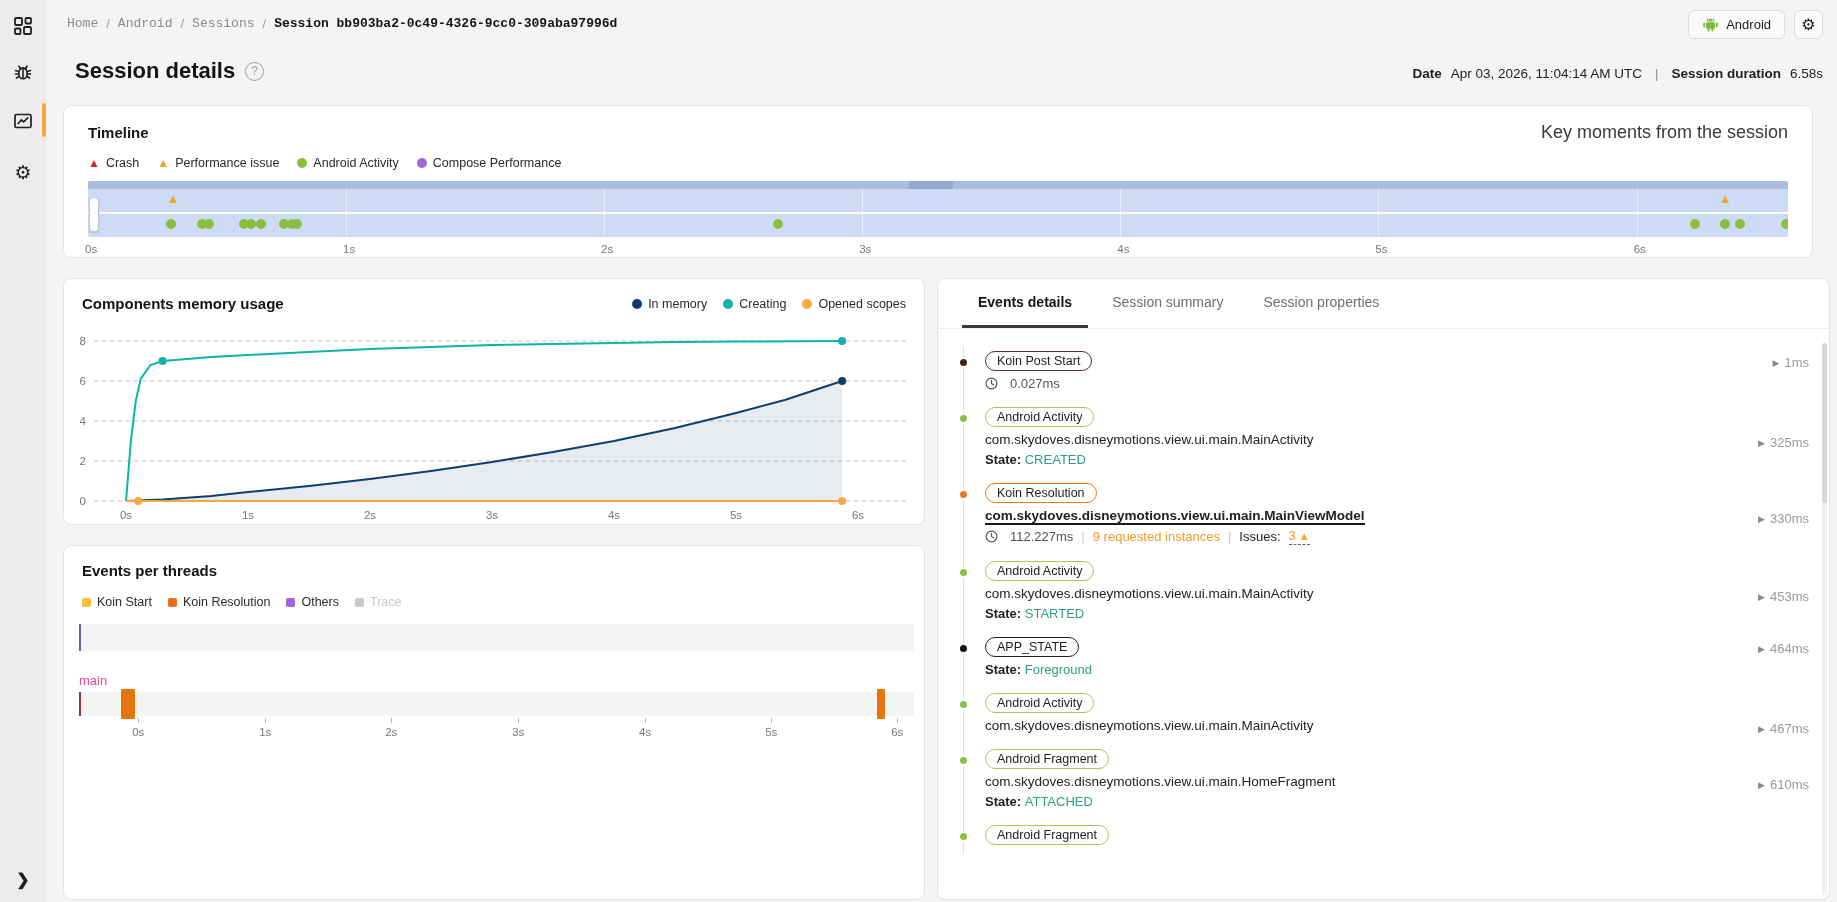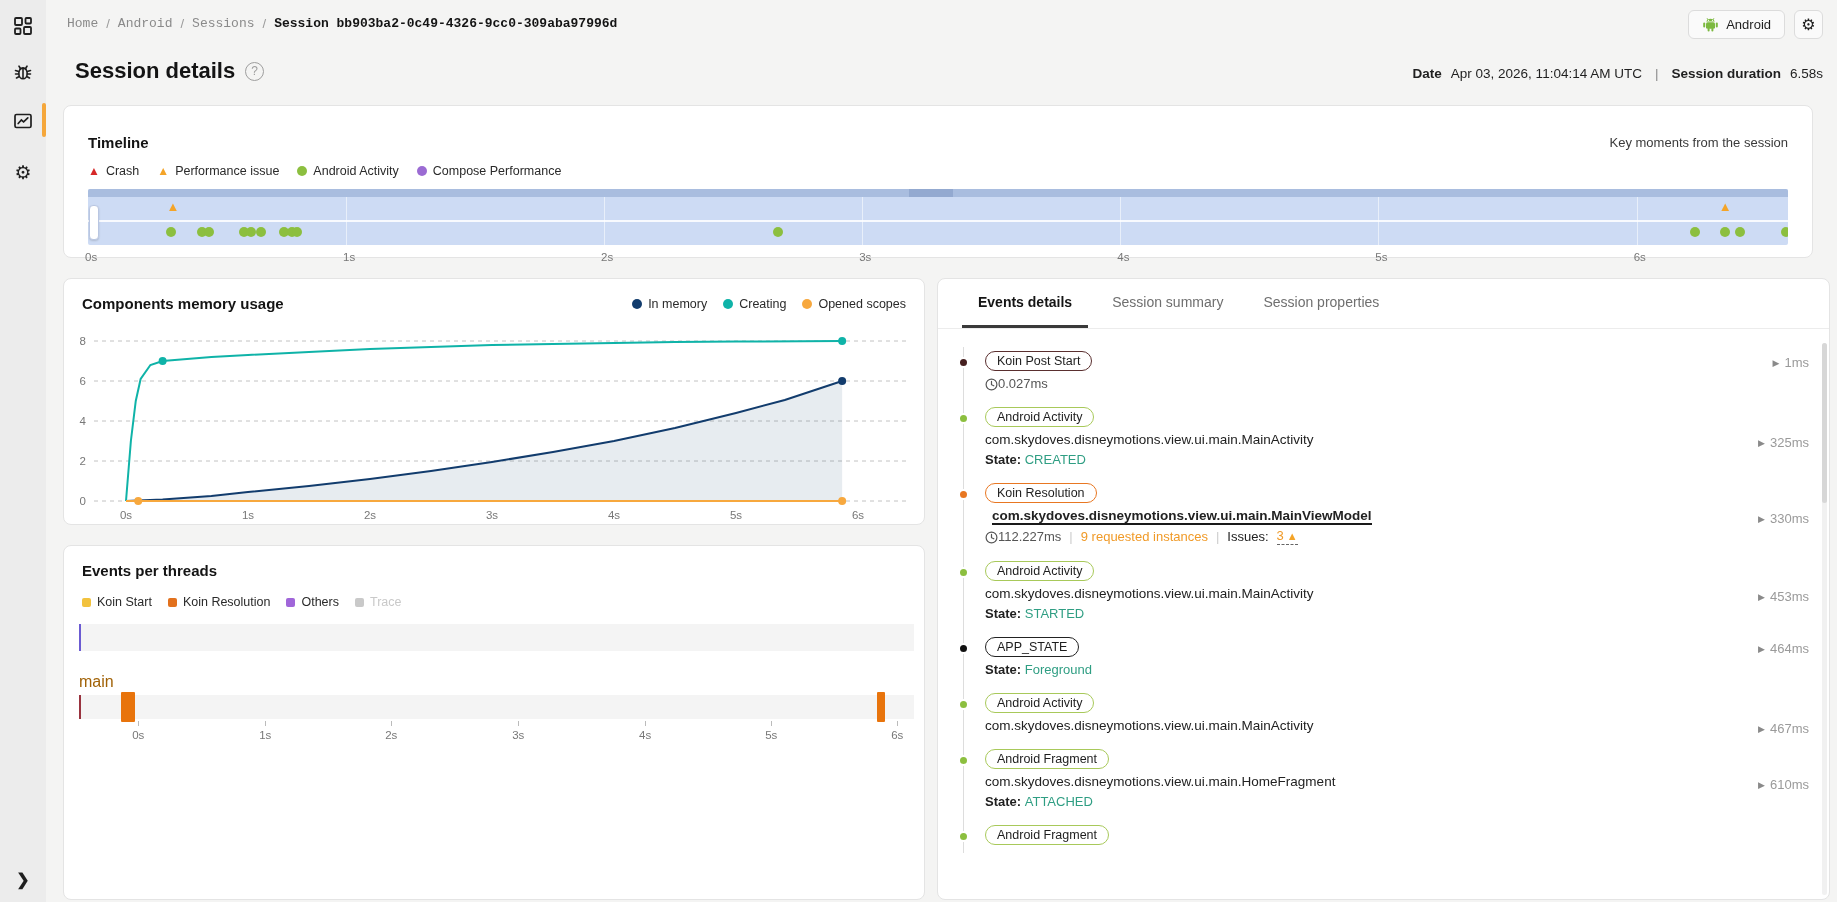--- a/index.html
+++ b/index.html
@@ -46,23 +46,23 @@
     color:#1f1f1f; display:flex; gap:9px; align-items:center; white-space:nowrap; }
   .date-row .lbl { font-weight:bold; }
   .date-row .pipe { color:#8a8a8a; padding:0 4px; }
 
   
   .card { position:absolute; background:#fff; border:1px solid #e4e4e4;
     border-radius:8px; }
   .card-title { font-size:15px; font-weight:bold; color:#141414; }
 
   
-  #timeline-card { left:63px; top:105px; width:1750px; height:153px; padding:28px 24px; }
+  #timeline-card { left:63px; top:105px; width:1750px; height:153px; padding:16px 24px; }
   .tl-head { display:flex; justify-content:space-between; align-items:center; }
-  .tl-sub { font-size:13px; color:#3a3a3a; }
+  .tl-sub { font-size:18px; color:#3a3a3a; }
   .tl-legend { display:flex; gap:18px; margin-top:13px; font-size:12.5px; color:#2a2a2a; }
   .tl-legend .li { display:flex; align-items:center; gap:6px; }
   .glyph-tri { font-size:12px; line-height:1; }
   .glyph-dot { width:10px; height:10px; border-radius:50%; display:inline-block; }
 
   .tl-band { position:relative; margin-top:11px; height:56px; background:#cddbf4;
     border-radius:2px; overflow:hidden; }
   .tl-strip { position:absolute; left:0; top:0; right:0; height:8px; background:#a9bddf; }
   .tl-strip-seg { position:absolute; top:0; height:8px; background:#93a9d0; }
   .tl-mid { position:absolute; left:0; right:0; top:31px; height:2px;
@@ -84,21 +84,21 @@
   .chart-legend { display:flex; gap:16px; font-size:12.5px; color:#2a2a2a; }
   .chart-legend .li { display:flex; align-items:center; gap:6px; }
   #memory-svg { position:absolute; left:4px; top:44px; }
 
   
   #threads-card { left:63px; top:545px; width:862px; height:355px; padding:16px 18px; }
   #threads-card .chart-legend { margin-top:16px; justify-content:flex-start; }
   .muted { color:#c9c9c9; }
   .legend-sq { width:9px; height:9px; border-radius:2px; display:inline-block; }
   .thread-area { position:absolute; left:15px; top:78px; width:835px; }
-  .thread-label { font-size:16px; color:#a16207; margin:22px 0 4px 0; }
+  .thread-label { font-size:13px; color:#ec4899; margin:22px 0 4px 0; }
   .thread-row { position:relative; height:27px; background:#f4f4f4; }
   .thread-row.r2 { height:24px; }
   .thread-tick { position:absolute; left:0; top:0; bottom:0; width:2px; }
   .thread-bar { position:absolute; top:-3px; bottom:-3px; border-radius:1px; }
   .thread-axis { position:relative; margin-top:10px; height:14px; font-size:11.5px; color:#777; }
   .thread-axis span { position:absolute; transform:translateX(-50%); }
   .thread-axis i { position:absolute; top:-8px; width:1px; height:5px; background:#bbb; }
 
   
   #events-card { left:937px; top:278px; width:893px; height:622px; padding:0; overflow:hidden; }
@@ -110,24 +110,24 @@
 
   .events-list { position:relative; padding:14px 0 0 0; }
   .ev-rail { position:absolute; left:25px; top:18px; bottom:0; width:1px; background:#ddd; }
   .event { position:relative; padding:8px 18px 8px 47px; }
   .ev-dot { position:absolute; left:20px; top:14px; width:11px; height:11px;
     border-radius:50%; border:2px solid #fff; }
   .ev-badge { display:inline-block; padding:2px 11px; border-radius:12px;
     border:1px solid #999; font-size:12.5px; color:#1d1d1d; background:#fff; cursor:pointer; }
   .ev-name { margin-top:5px; font-size:13.5px; color:#222; }
   .ev-name.bold { font-weight:bold; }
-  .ev-name.bold span { border-bottom:2px solid #1a1a1a; cursor:pointer;margin-left:7px; }
+  .ev-name.bold span { border-bottom:2px solid #1a1a1a; cursor:pointer; }
   .ev-meta { margin-top:5px; font-size:13px; color:#555; display:flex;
     align-items:center; gap:8px; }
-  .ev-meta .clock { display:flex; align-items:flex-end; gap:0; color:#555; }
+  .ev-meta .clock { display:flex; align-items:center; gap:12px; color:#555; }
   .ev-meta .pipe { color:#ccc; }
   .ev-link { color:#f09a28; cursor:pointer; }
   .ev-issues-lbl { font-weight:normal; color:#222; }
   .ev-issues-val { color:#f09a28; border-bottom:1px dashed #666; padding-bottom:1px;
     cursor:pointer; display:inline-flex; gap:3px; align-items:center; }
   .ev-state { margin-top:5px; font-size:13px; }
   .ev-state b { color:#1f1f1f; }
   .ev-state .val { color:#2f9e83; }
   .ev-duration { position:absolute; right:20px; font-size:13px; color:#9a9a9a;
     display:flex; align-items:center; gap:5px; }

